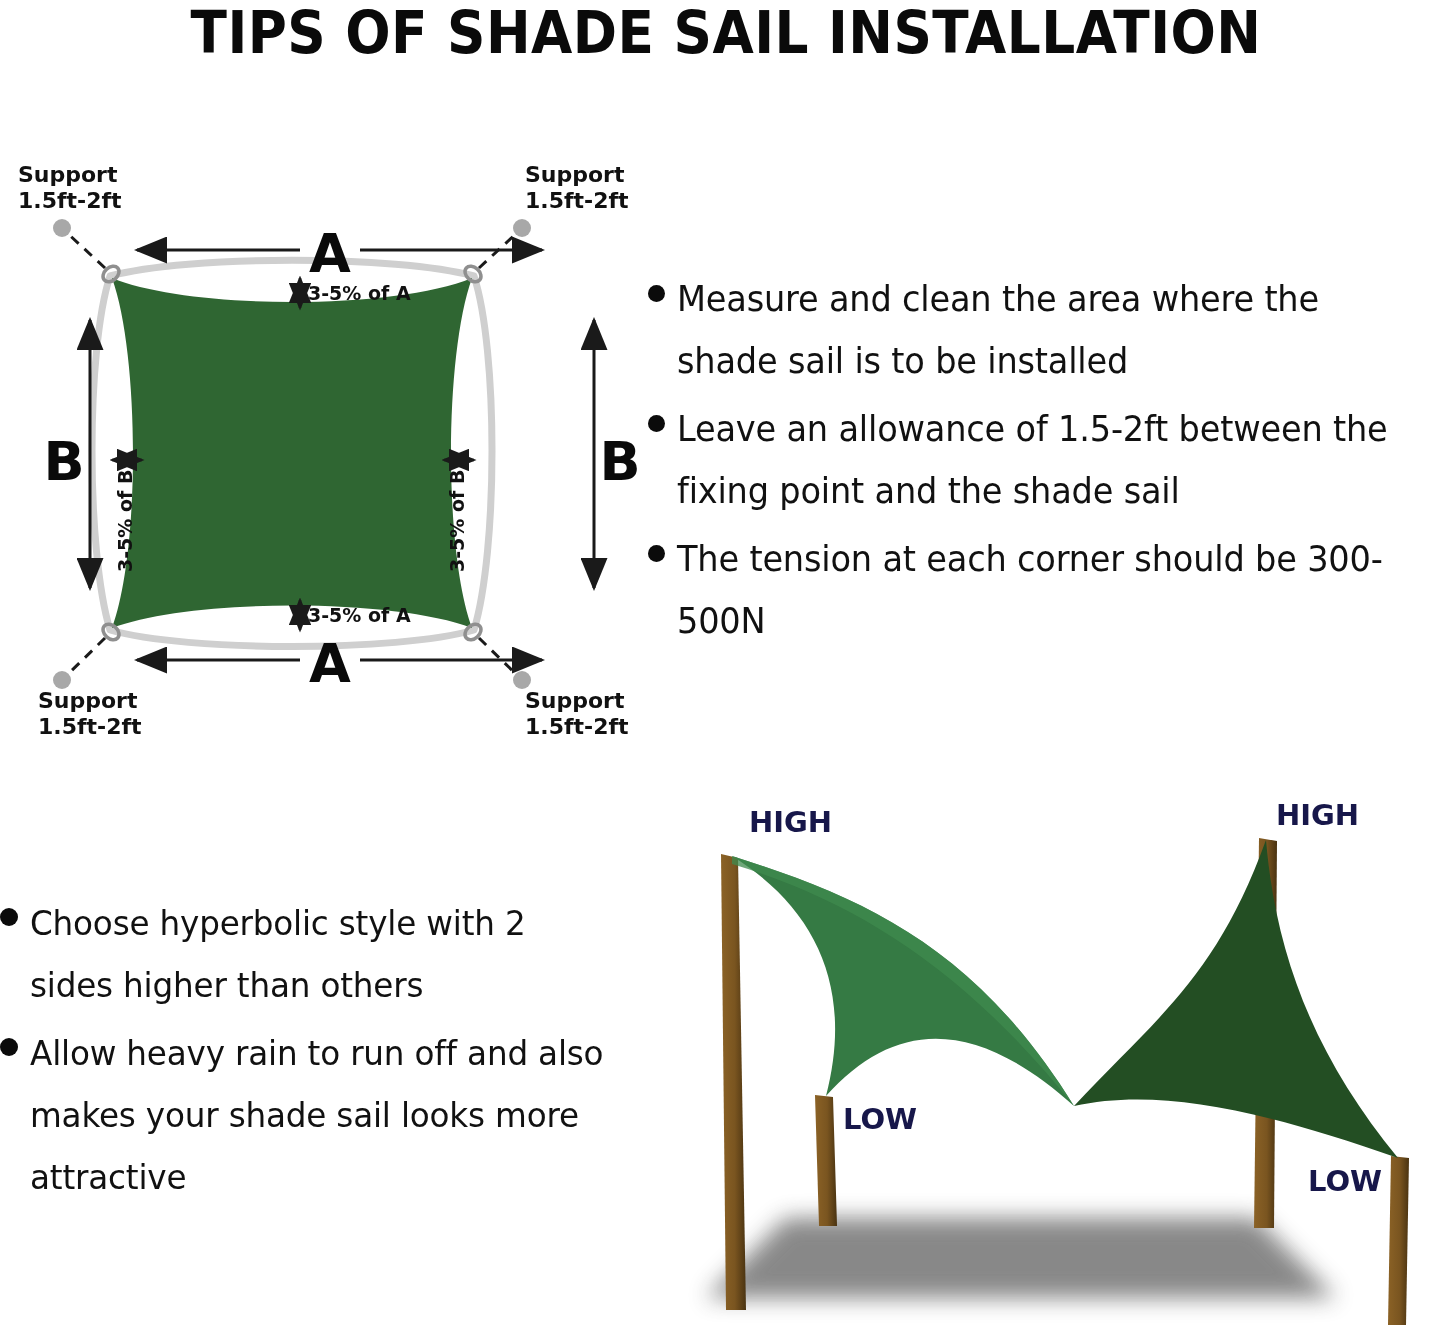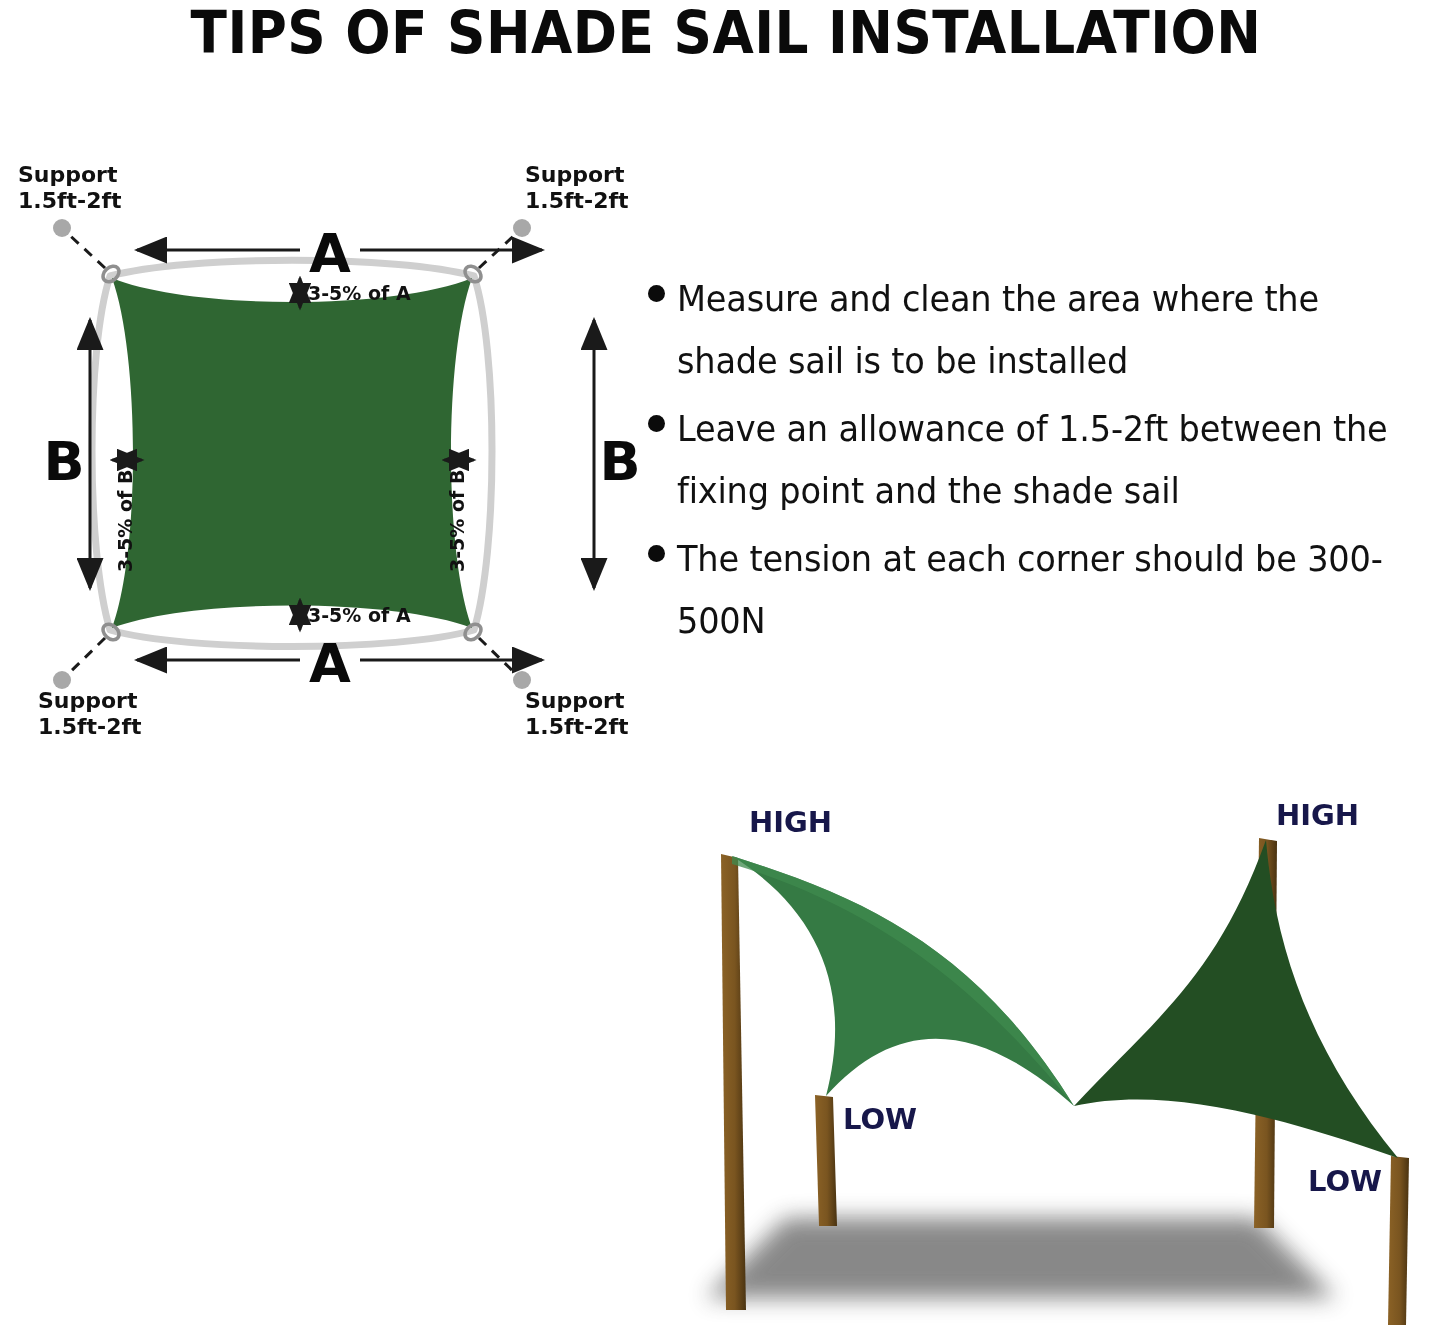--- a/index.html
+++ b/index.html
@@ -239,20 +239,28 @@
     <span class="tip-bullet"></span>
     <span class="tip-text">Leave an allowance of 1.5-2ft between the fixing point and the shade sail</span>
   </li>
   <li class="tip-item">
     <span class="tip-bullet"></span>
     <span class="tip-text">The tension at each corner should be 300-500N</span>
   </li>
 </ul>
 
 <ul id="tips-list-bottom" style="list-style:none;margin:0;padding:0;">
+  <li class="tip-item">
+    <span class="tip-bullet"></span>
+    <span class="tip-text">Choose hyperbolic style with 2 sides higher than others</span>
+  </li>
+  <li class="tip-item">
+    <span class="tip-bullet"></span>
+    <span class="tip-text">Allow heavy rain to run off and also makes your shade sail looks more attractive</span>
+  </li>
 </ul>
 
 <div id="hyperbolic-diagram">
   <svg width="776" height="537" viewBox="0 0 776 537" xmlns="http://www.w3.org/2000/svg">
     <defs>
       <filter id="blurShadow" x="-30%" y="-60%" width="160%" height="240%">
         <feGaussianBlur stdDeviation="11"></feGaussianBlur>
       </filter>
       <linearGradient id="postGrad" x1="0" y1="0" x2="1" y2="0">
         <stop offset="0%" stop-color="#8b6226"></stop>

